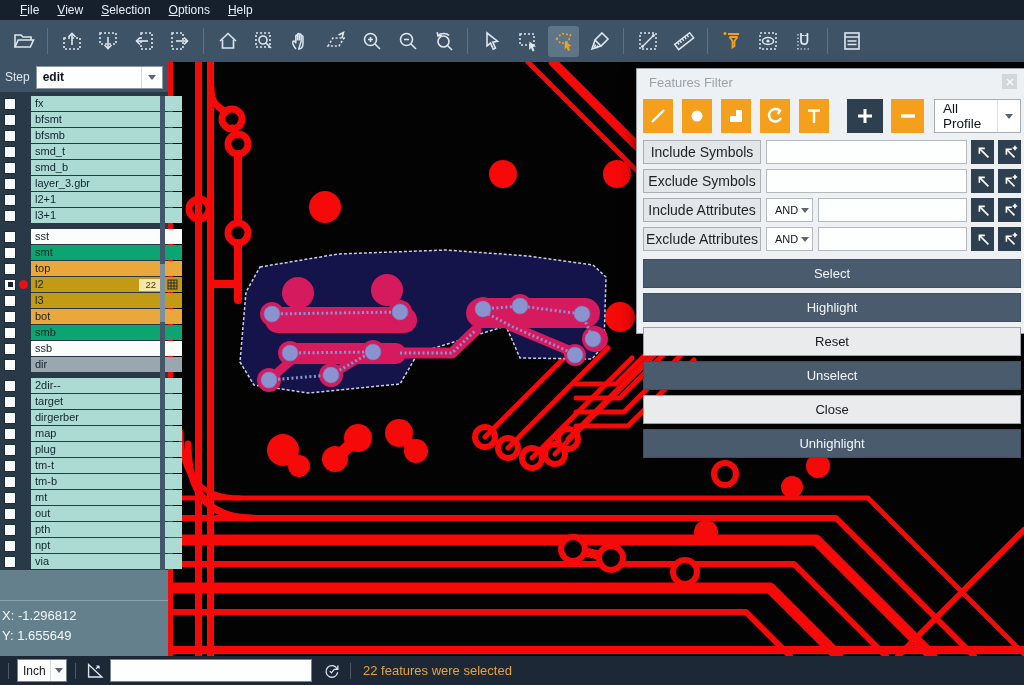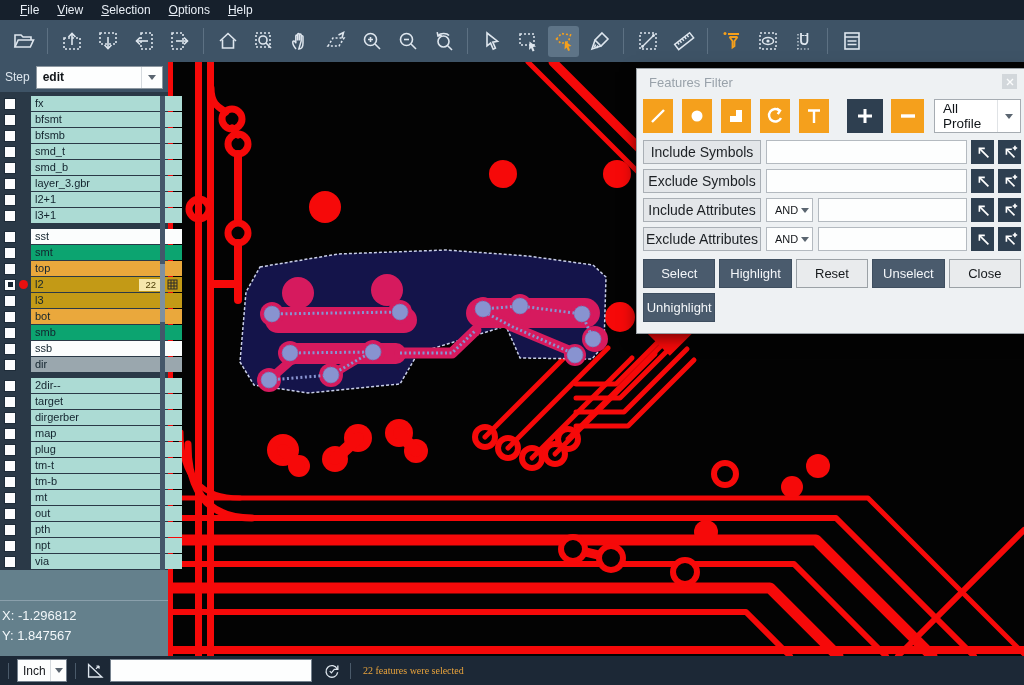--- a/index.html
+++ b/index.html
@@ -70,36 +70,36 @@
   .lbtn{width:118px;height:24px;background:#E3E6E9;border:1px solid #A9AFB5;font-size:14px;color:#1C2024;
         display:flex;align-items:center;justify-content:center;box-sizing:border-box;flex:none;}
   .andsel{width:47px;height:24px;margin-left:5px;background:#FDFEFE;border:1px solid #B4BAC0;
           display:flex;align-items:center;box-sizing:border-box;flex:none;}
   .andsel .txt{flex:1;font-size:11px;padding-left:8px;color:#15181C;}
   .andsel .chev{width:14px;display:flex;justify-content:center;}
   .finput{flex:1;height:24px;margin-left:5px;border:1px solid #B4BAC0;background:#FDFEFE;
           box-sizing:border-box;font-size:12px;padding:0 4px;font-family:inherit;outline:none;min-width:0;}
   .abtn{width:23px;height:24px;margin-left:4px;background:#2E3F50;flex:none;display:flex;
         align-items:center;justify-content:center;}
-  .dbtns{display:grid;grid-template-columns:1fr 1fr 1fr 1fr 1fr;gap:5px 4px;margin:8px 6px 0 6px;}
+  .dbtns{display:grid;grid-template-columns:1fr;gap:5px 4px;margin:8px 6px 0 6px;}
   .db{height:29px;font-size:13px;display:flex;align-items:center;justify-content:center;box-sizing:border-box;}
   .db.dark{background:#4A5B6D;color:#F3F6F9;border:1px solid #3E4E5F;}
   .db.light{background:#E9EBED;color:#16191C;border:1px solid #9BA1A6;}
   
   .bottombar{position:absolute;left:0;top:656px;width:1024px;height:29px;background:#1C2836;
              display:flex;align-items:center;}
   .bdiv{width:1px;height:16px;background:#4A5A6A;margin:0 8px;flex:none;}
   .unitsel{width:48px;height:21px;background:#FDFEFE;border:1px solid #76828E;display:flex;
            align-items:center;flex:none;}
   .unitsel .txt{flex:1;font-size:12px;padding-left:5px;color:#15181C;}
   .unitsel .chev{width:15px;display:flex;justify-content:center;border-left:1px solid #D5DADE;
                  align-self:stretch;align-items:center;}
   .cmd{width:192px;height:21px;background:#FDFEFE;border:1px solid #76828E;margin-left:4px;
        font-size:12px;padding:0 4px;font-family:inherit;outline:none;}
-  .msg{color:#E8A33C;font-size:10px;margin-left:4px;white-space:nowrap;font-family:Liberation Serif, serif;}
+  .msg{color:#E8A33C;font-size:13px;margin-left:4px;white-space:nowrap;}
   svg{display:block;}
 </style>
 </head>
 <body>
 
 <div class="menubar">
   <span class="mi">File</span>
   <span class="mi">View</span>
   <span class="mi">Selection</span>
   <span class="mi">Options</span>
@@ -558,21 +558,21 @@
         <span class="ind"></span>
         <span class="nm c">via</span>
       </div>
   </div>
   <div class="scrollTrack">
     <div class="scrollThumb"></div>
   </div>
   <div class="xy">
     <div class="ln"></div>
     <div class="ct" style="top:38px">X: -1.296812</div>
-    <div class="ct" style="top:58px">Y: 1.847567</div>
+    <div class="ct" style="top:58px">Y: 1.655649</div>
   </div>
 </div>
 
 <div class="dialog">
   <div class="dtitle">
     <span class="t">Features Filter</span>
     <span class="dclose">
         <svg width="8" height="8" viewBox="0 0 8 8" stroke="#FBFCFD" stroke-width="1.4">
           <path d="M1 1 L7 7 M7 1 L1 7"></path>
         </svg>

